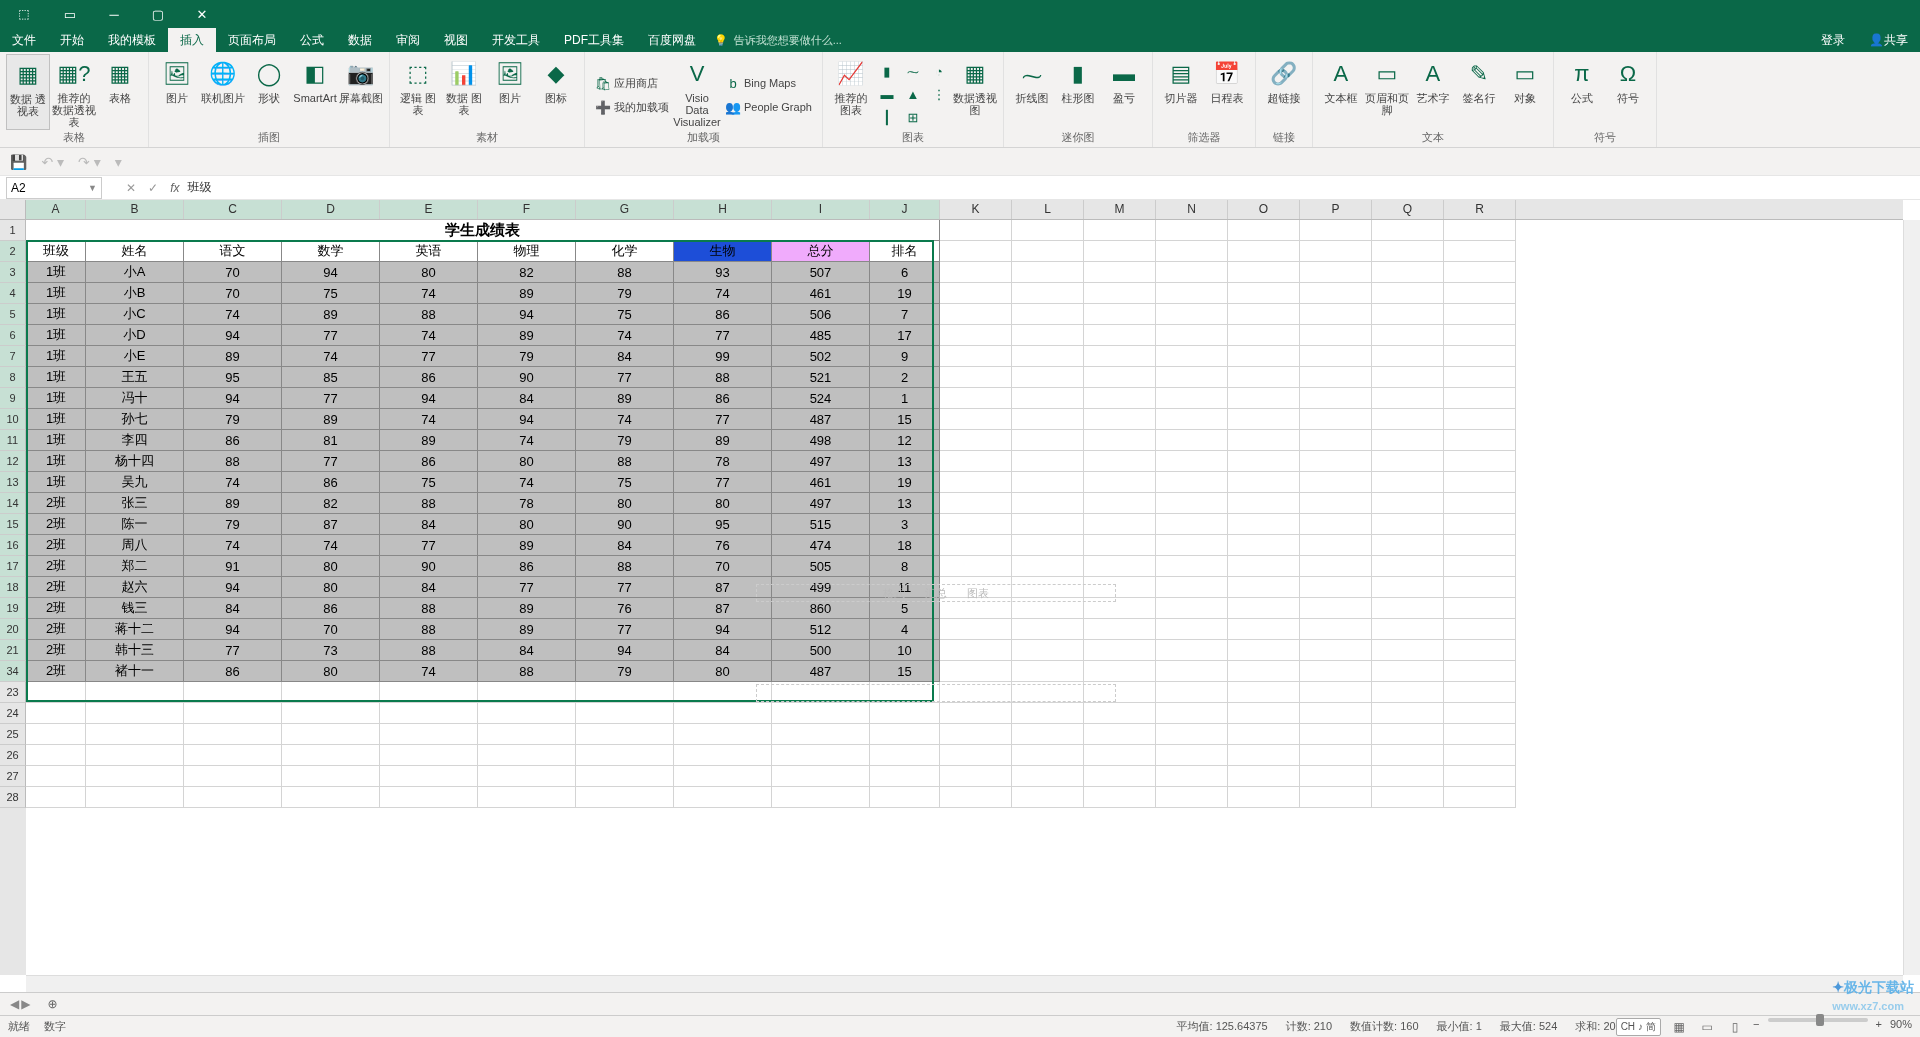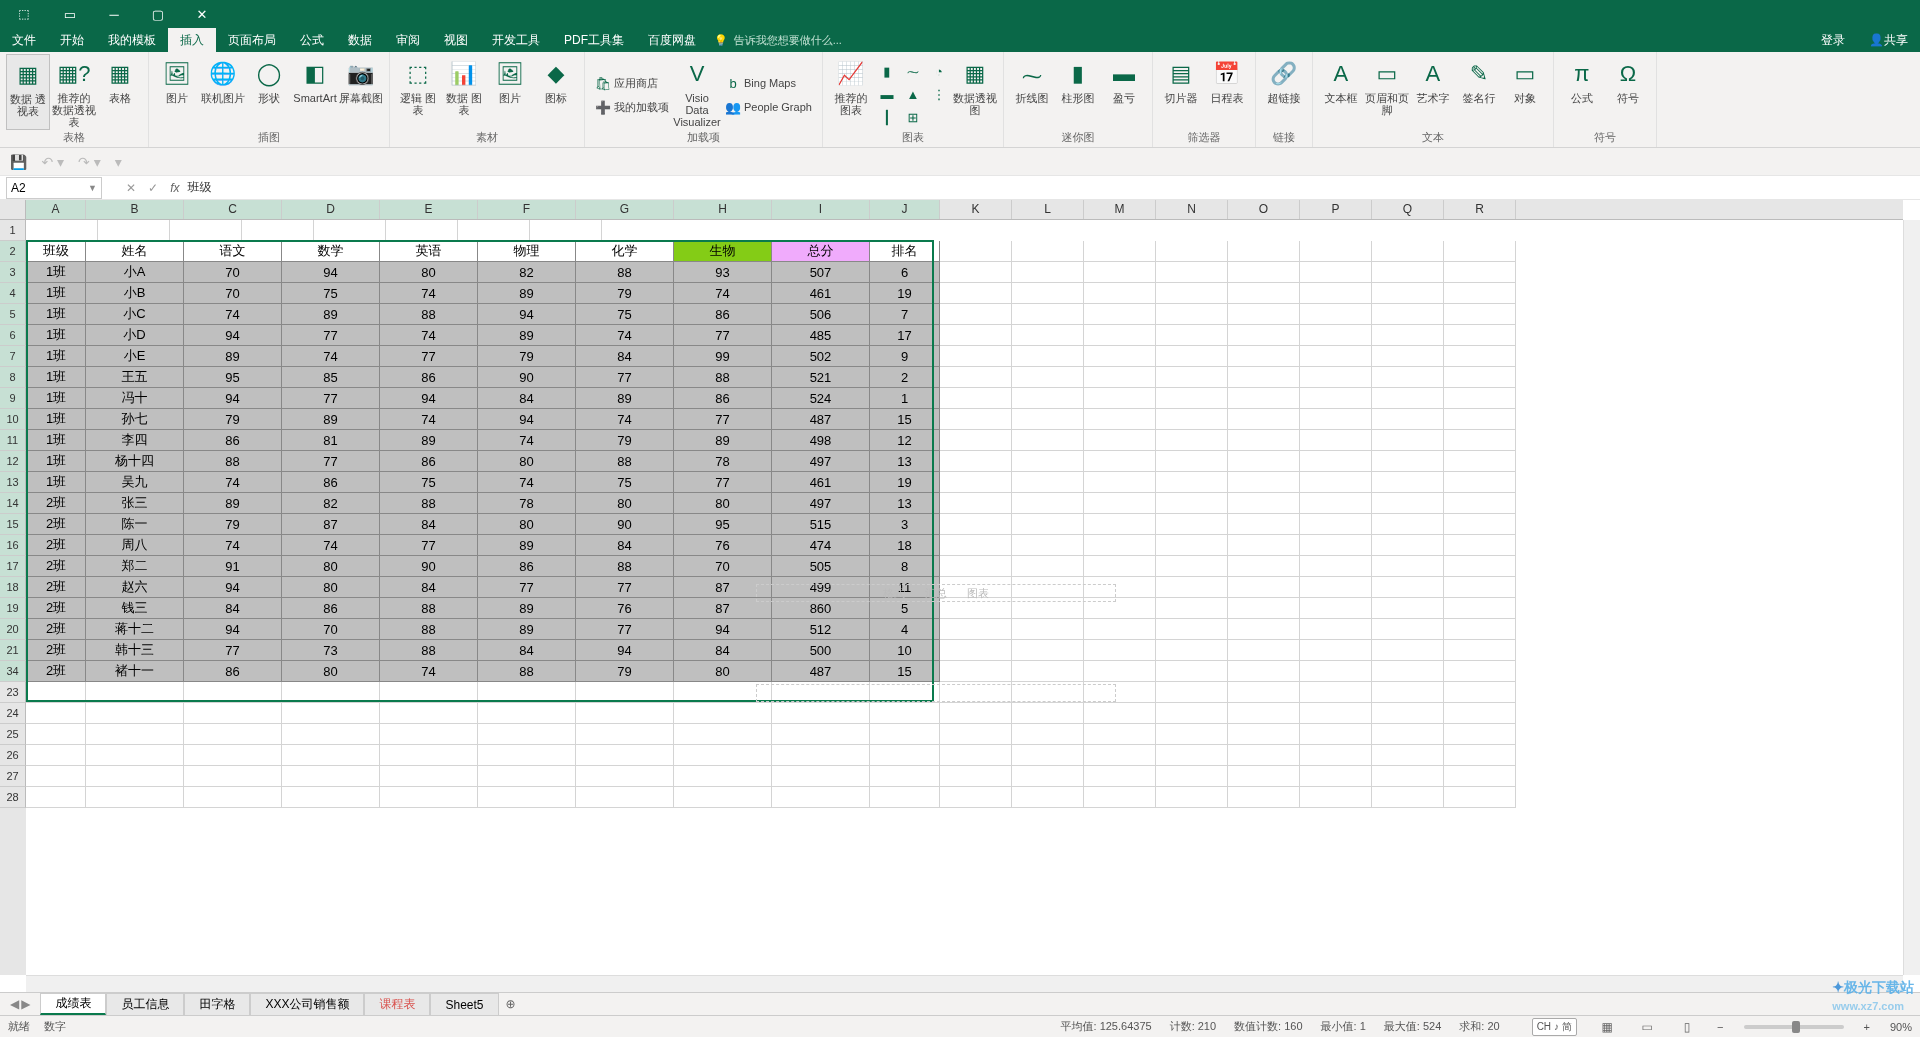--- a/index.html
+++ b/index.html
@@ -48,21 +48,21 @@
 .sheet-tabs{height:23px;background:#f3f2f1;display:flex;align-items:center;border-top:1px solid #ccc;font-size:12px}
 .sheet-tabs .nav{display:flex;gap:2px;padding:0 10px;color:#888}
 .sheet-tabs .tab{padding:0 14px;height:22px;border:1px solid #ccc;border-bottom:none;display:flex;align-items:center;background:#e8e8e8;cursor:pointer}
 .sheet-tabs .tab.active{background:#fff;border-bottom:2px solid #0a7a4d;margin-bottom:-1px}
 .sheet-tabs .tab.orange{color:#d9534f}
 .sheet-tabs .add{width:24px;text-align:center;color:#666;cursor:pointer}
 .status-bar{height:22px;background:#f3f2f1;border-top:1px solid #ccc;display:flex;align-items:center;font-size:11px;color:#555;padding:0 8px}
 .status-bar .left{display:flex;gap:14px}
 .status-bar .mid{flex:1}
 .status-bar .stats{display:flex;gap:18px}
-.status-bar .right{display:flex;align-items:center;gap:20px;padding-left:32px}
+.status-bar .right{display:flex;align-items:flex-start;gap:8px;padding-left:0}
 .watermark{position:absolute;right:6px;bottom:24px;font-size:14px;color:#5ab0e8;opacity:.9;font-weight:bold}
 .watermark .sub{font-size:11px;color:#8fc9ec}
 .vscroll{position:absolute;top:20px;right:0;width:17px;bottom:17px;background:#f0f0f0;border-left:1px solid #ddd}
 .hscroll{position:absolute;bottom:0;left:26px;right:17px;height:17px;background:#f0f0f0;border-top:1px solid #ddd}
 .ime-badge{background:#fff;border:1px solid #aaa;padding:1px 4px;font-size:10px;border-radius:2px;display:flex;gap:3px;align-items:center}
 .zoom-slider{width:100px;height:4px;background:#ccc;position:relative;border-radius:2px}
 .zoom-slider .thumb{position:absolute;width:8px;height:12px;background:#888;top:-4px;left:48px;border-radius:2px}
 .viewbtn{width:20px;height:18px;border:1px solid transparent;display:flex;align-items:center;justify-content:center;color:#666;font-size:12px}
 .analysis-hint{position:absolute;border:1px dashed #ccc;font-size:11px;color:#bbb;display:flex;gap:20px;align-items:center;justify-content:center;pointer-events:none}
 </style>
@@ -394,38 +394,39 @@
       <div class="rh sel">34</div>
       <div class="rh">23</div>
       <div class="rh">24</div>
       <div class="rh">25</div>
       <div class="rh">26</div>
       <div class="rh">27</div>
       <div class="rh">28</div>
     </div>
   <div class="grid" id="grid">
       <div class="gridrow">
+        <div class="cell title" style="width: 914px; border-right: 1px solid rgb(136, 136, 136); border-bottom: 1px solid rgb(136, 136, 136);">学生成绩表</div>
         <div class="cell" style="width: 72px;"></div>
         <div class="cell" style="width: 72px;"></div>
         <div class="cell" style="width: 72px;"></div>
         <div class="cell" style="width: 72px;"></div>
         <div class="cell" style="width: 72px;"></div>
         <div class="cell" style="width: 72px;"></div>
         <div class="cell" style="width: 72px;"></div>
         <div class="cell" style="width: 72px;"></div>
       </div>
       <div class="gridrow">
         <div class="cell" style="width: 60px; background: rgb(255, 255, 255); border-top: none; border-right: 1px solid rgb(136, 136, 136); border-bottom: 1px solid rgb(136, 136, 136); border-left: 1px solid rgb(136, 136, 136); border-image: initial;">班级</div>
         <div class="cell" style="width: 98px; background: rgb(255, 255, 255); border-top: none; border-right: 1px solid rgb(136, 136, 136); border-bottom: 1px solid rgb(136, 136, 136); border-left: none; border-image: initial;">姓名</div>
         <div class="cell" style="width: 98px; background: rgb(255, 255, 255); border-top: none; border-right: 1px solid rgb(136, 136, 136); border-bottom: 1px solid rgb(136, 136, 136); border-left: none; border-image: initial;">语文</div>
         <div class="cell" style="width: 98px; background: rgb(255, 255, 255); border-top: none; border-right: 1px solid rgb(136, 136, 136); border-bottom: 1px solid rgb(136, 136, 136); border-left: none; border-image: initial;">数学</div>
         <div class="cell" style="width: 98px; background: rgb(255, 255, 255); border-top: none; border-right: 1px solid rgb(136, 136, 136); border-bottom: 1px solid rgb(136, 136, 136); border-left: none; border-image: initial;">英语</div>
         <div class="cell" style="width: 98px; background: rgb(255, 255, 255); border-top: none; border-right: 1px solid rgb(136, 136, 136); border-bottom: 1px solid rgb(136, 136, 136); border-left: none; border-image: initial;">物理</div>
         <div class="cell" style="width: 98px; background: rgb(255, 255, 255); border-top: none; border-right: 1px solid rgb(136, 136, 136); border-bottom: 1px solid rgb(136, 136, 136); border-left: none; border-image: initial;">化学</div>
-        <div class="cell" style="width: 98px; background: #84cc16; border-top: none; border-right: 1px solid rgb(136, 136, 136); border-bottom: 1px solid rgb(136, 136, 136); border-left: none; border-image: initial;">生物</div>
+        <div class="cell" style="width: 98px; background: #1d4ed8; border-top: none; border-right: 1px solid rgb(136, 136, 136); border-bottom: 1px solid rgb(136, 136, 136); border-left: none; border-image: initial;">生物</div>
         <div class="cell" style="width: 98px; background: #f0abfc; border-top: none; border-right: 1px solid rgb(136, 136, 136); border-bottom: 1px solid rgb(136, 136, 136); border-left: none; border-image: initial;">总分</div>
         <div class="cell" style="width: 70px; background: rgb(255, 255, 255); border-top: none; border-right: 1px solid rgb(136, 136, 136); border-bottom: 1px solid rgb(136, 136, 136); border-left: none; border-image: initial;">排名</div>
         <div class="cell" style="width: 72px;"></div>
         <div class="cell" style="width: 72px;"></div>
         <div class="cell" style="width: 72px;"></div>
         <div class="cell" style="width: 72px;"></div>
         <div class="cell" style="width: 72px;"></div>
         <div class="cell" style="width: 72px;"></div>
         <div class="cell" style="width: 72px;"></div>
         <div class="cell" style="width: 72px;"></div>
@@ -960,28 +961,20 @@
       <span>图表</span>
   </div>
   <div class="analysis-hint" style="top:484px;left:756px;width:360px;height:18px"></div>
 </div>
 
 <div class="sheet-tabs">
   <div class="nav">
     <span>◀</span>
     <span>▶</span>
   </div>
-  <div id="tabs" style="display:flex">
-      <div class="tab active">成绩表</div>
-      <div class="tab">员工信息</div>
-      <div class="tab">田字格</div>
-      <div class="tab">XXX公司销售额</div>
-      <div class="tab orange">课程表</div>
-      <div class="tab">Sheet5</div>
-    </div>
   <div class="add">⊕</div>
 </div>
 
 <div class="status-bar">
   <div class="left">
     <span>就绪</span>
     <span>数字</span>
   </div>
   <div class="mid"></div>
   <div class="stats">

